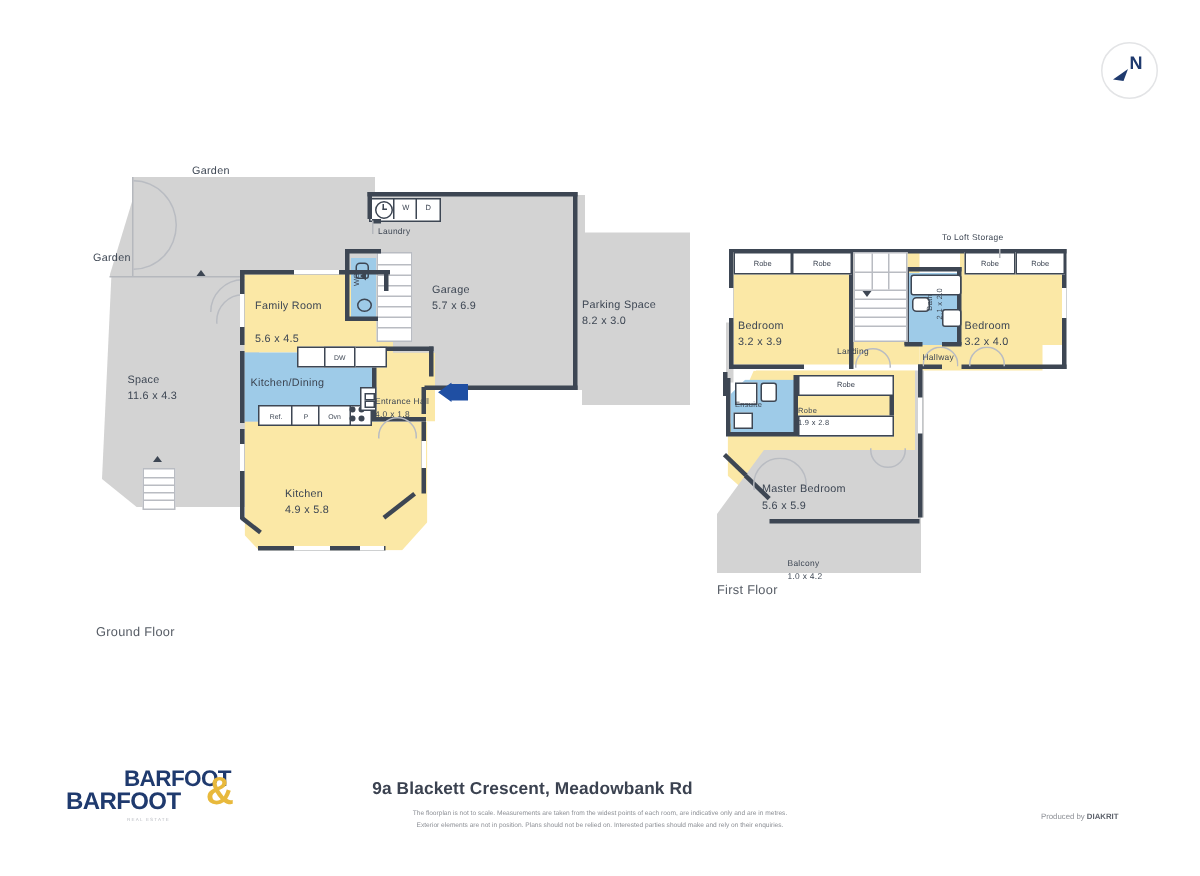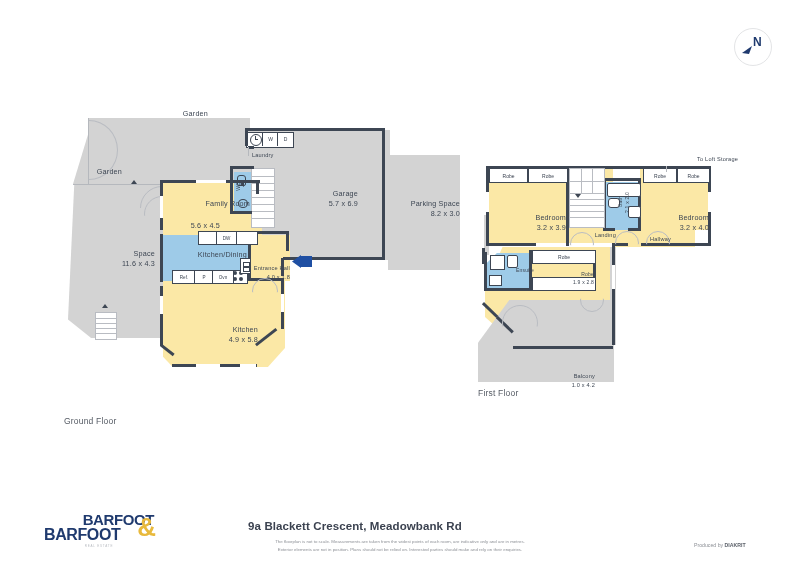--- a/index.html
+++ b/index.html
@@ -2,21 +2,21 @@
 <html><head>
 <meta charset="utf-8">
 <style>
   html,body{margin:0;padding:0;background:#ffffff;}
   body{width:800px;height:584px;position:relative;overflow:hidden;
        font-family:"Liberation Sans", sans-serif; color:#3a4250;}
   #stage{position:absolute;inset:0;width:800px;height:584px;}
 
   
   .abs{position:absolute;}
-  .lbl{position:absolute;text-align:right;line-height:1.15;
+  .lbl{position:absolute;text-align:left;line-height:1.15;
        color:#3d4653;letter-spacing:.2px;white-space:nowrap;}
   .lbl .dim{display:block;}
   .rmname{font-size:7.2px;}
   .rmdim{font-size:7.2px;}
   .small{font-size:5.6px;}
   .tiny{font-size:5px;}
   .vert{writing-mode:vertical-rl;transform:rotate(180deg);}
 
   
   .grey{background:#d3d3d3;}
@@ -393,20 +393,24 @@
     <div class="lbl" style="left:32px;top:206px;width:74px;">
       <span class="rmname">Bedroom</span>
       <span class="dim rmdim">3.2 x 3.9</span>
     </div>
 
     <div class="lbl" style="left:183px;top:206px;width:66px;">
       <span class="rmname">Bedroom</span>
       <span class="dim rmdim">3.2 x 4.0</span>
     </div>
 
+    <div class="lbl" style="left:48px;top:315px;width:100px;">
+      <span class="rmname">Master Bedroom</span>
+      <span class="dim rmdim">5.6 x 5.9</span>
+    </div>
 
     <div class="lbl tiny vert" style="left:158px;top:196px;">Bath</div>
     <div class="lbl tiny vert" style="left:165px;top:192px;">2.1 x 2.0</div>
 
     <div class="lbl tiny" style="left:30px;top:268px;width:44px;">Ensuite</div>
 
     <div class="lbl" style="left:72px;top:262px;width:62px;line-height:1.1;">
       <span class="tiny">Robe</span>
       <span class="dim tiny">1.9 x 2.8</span>
     </div>

